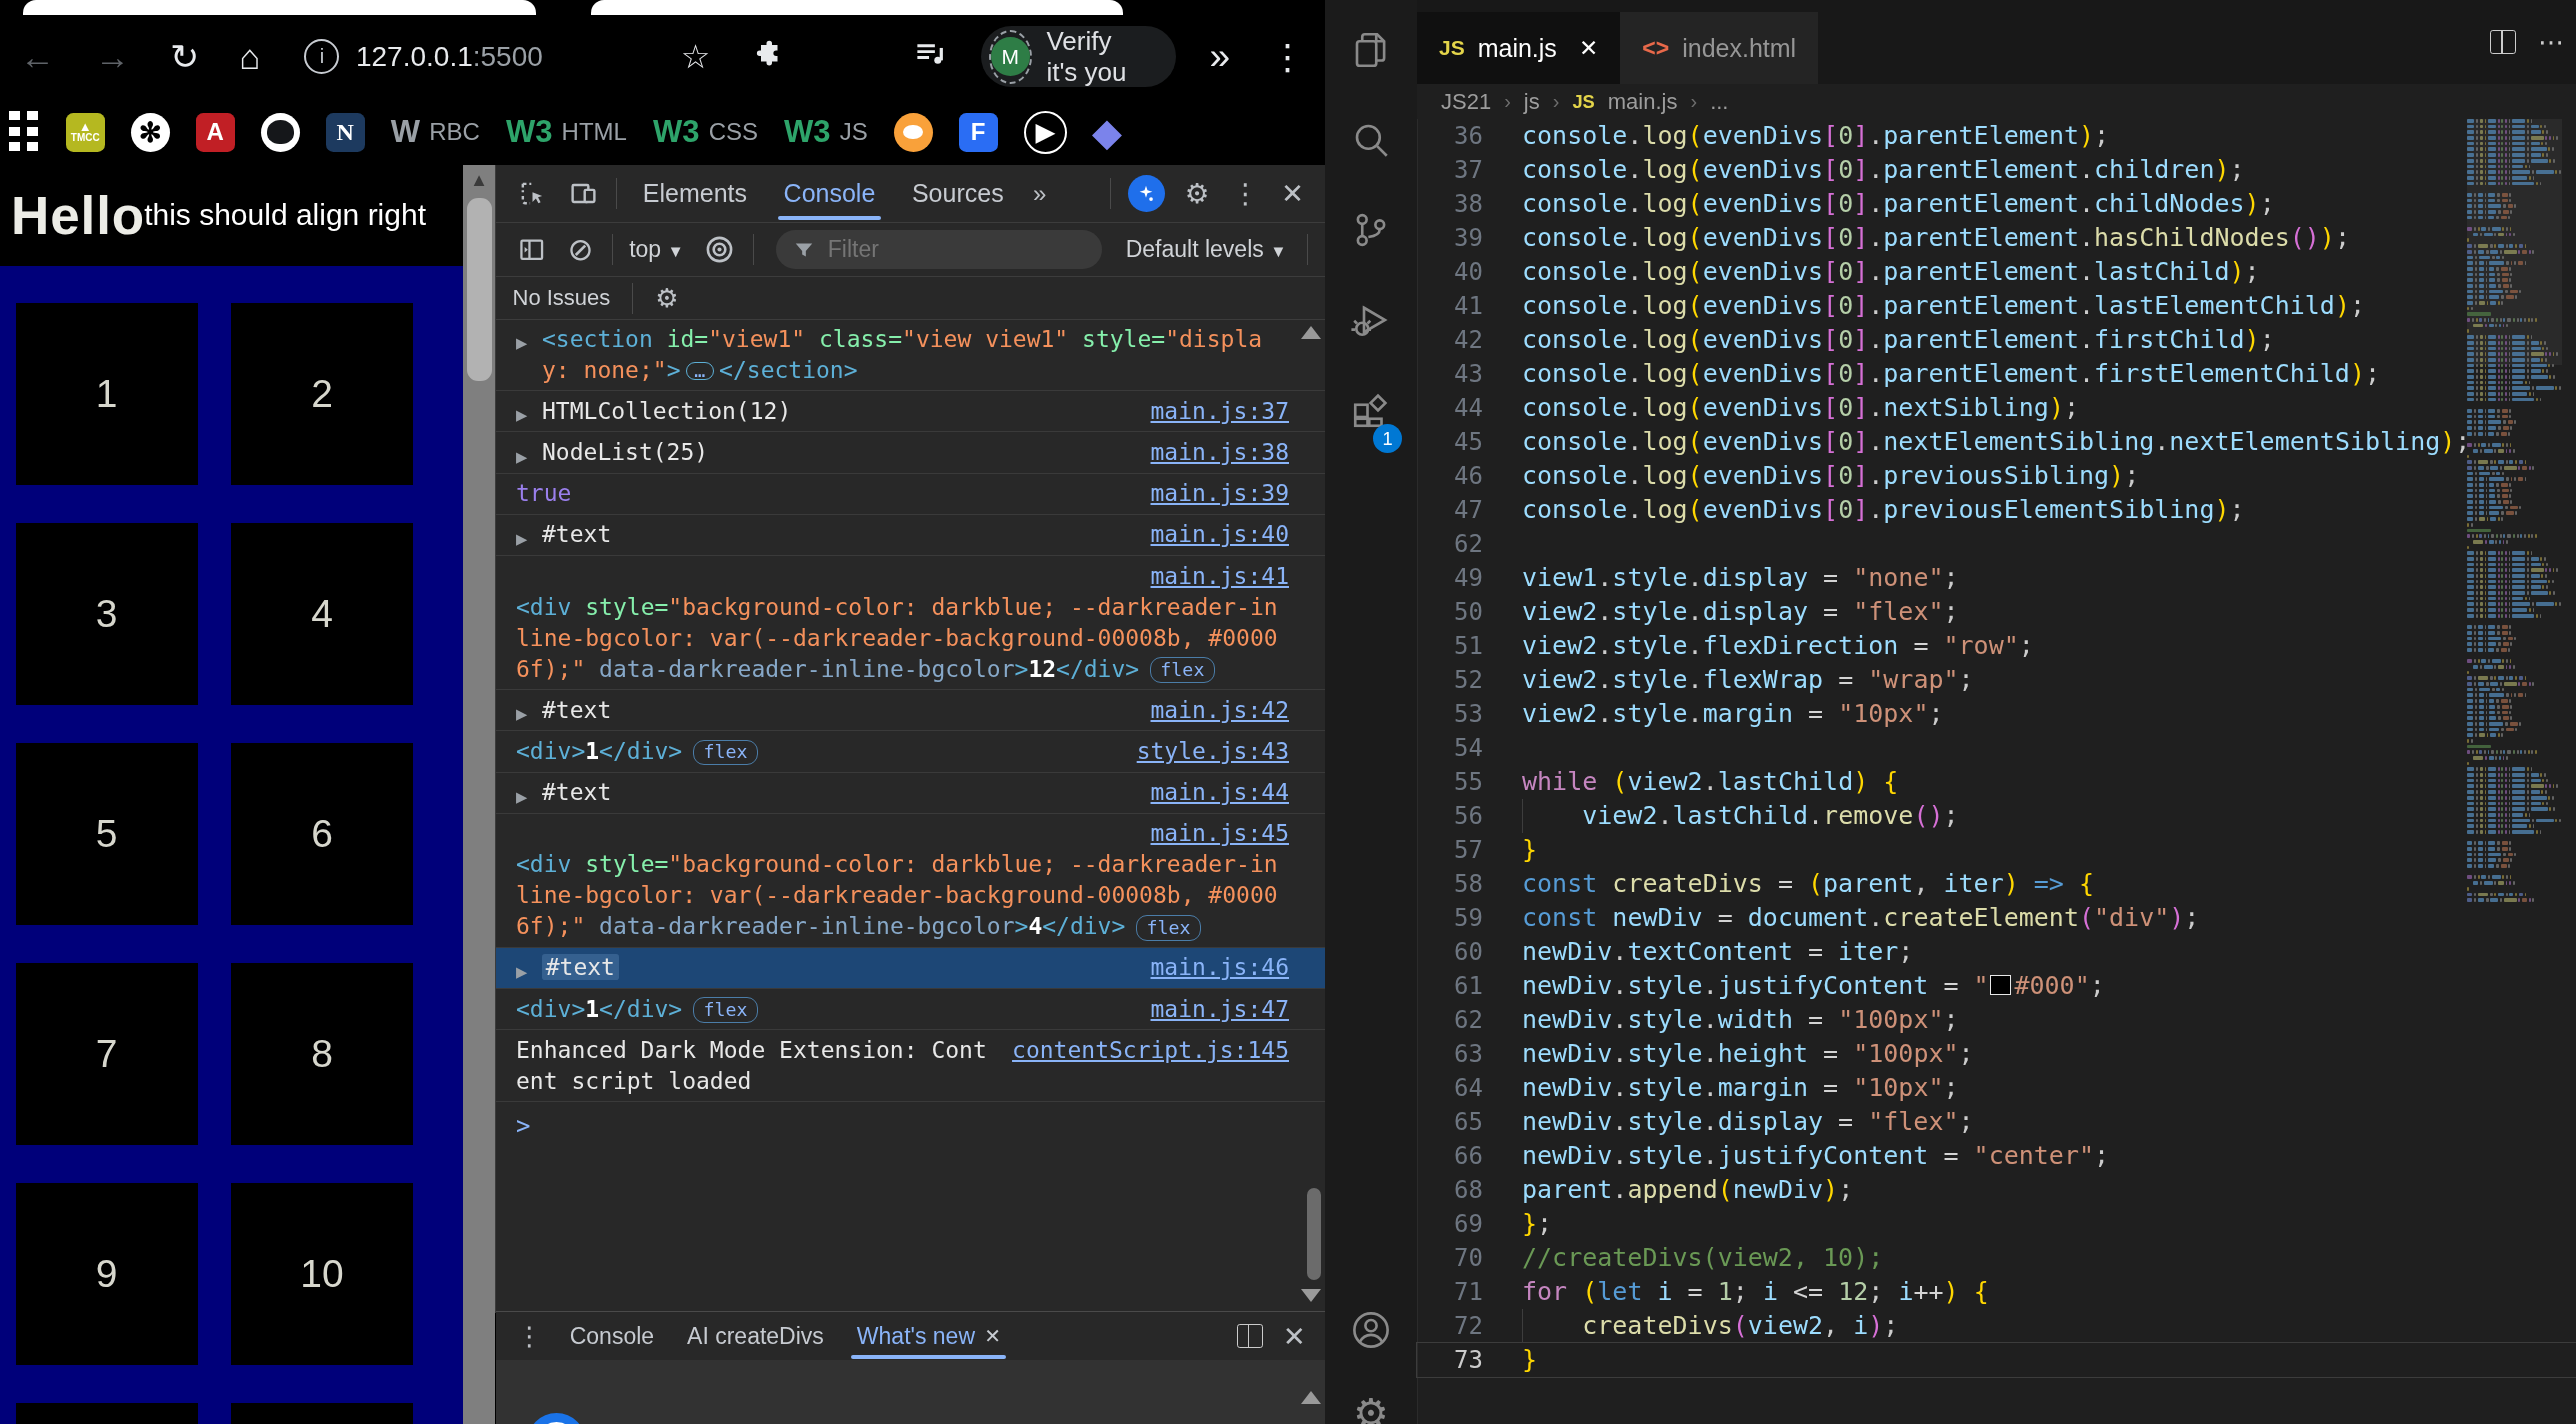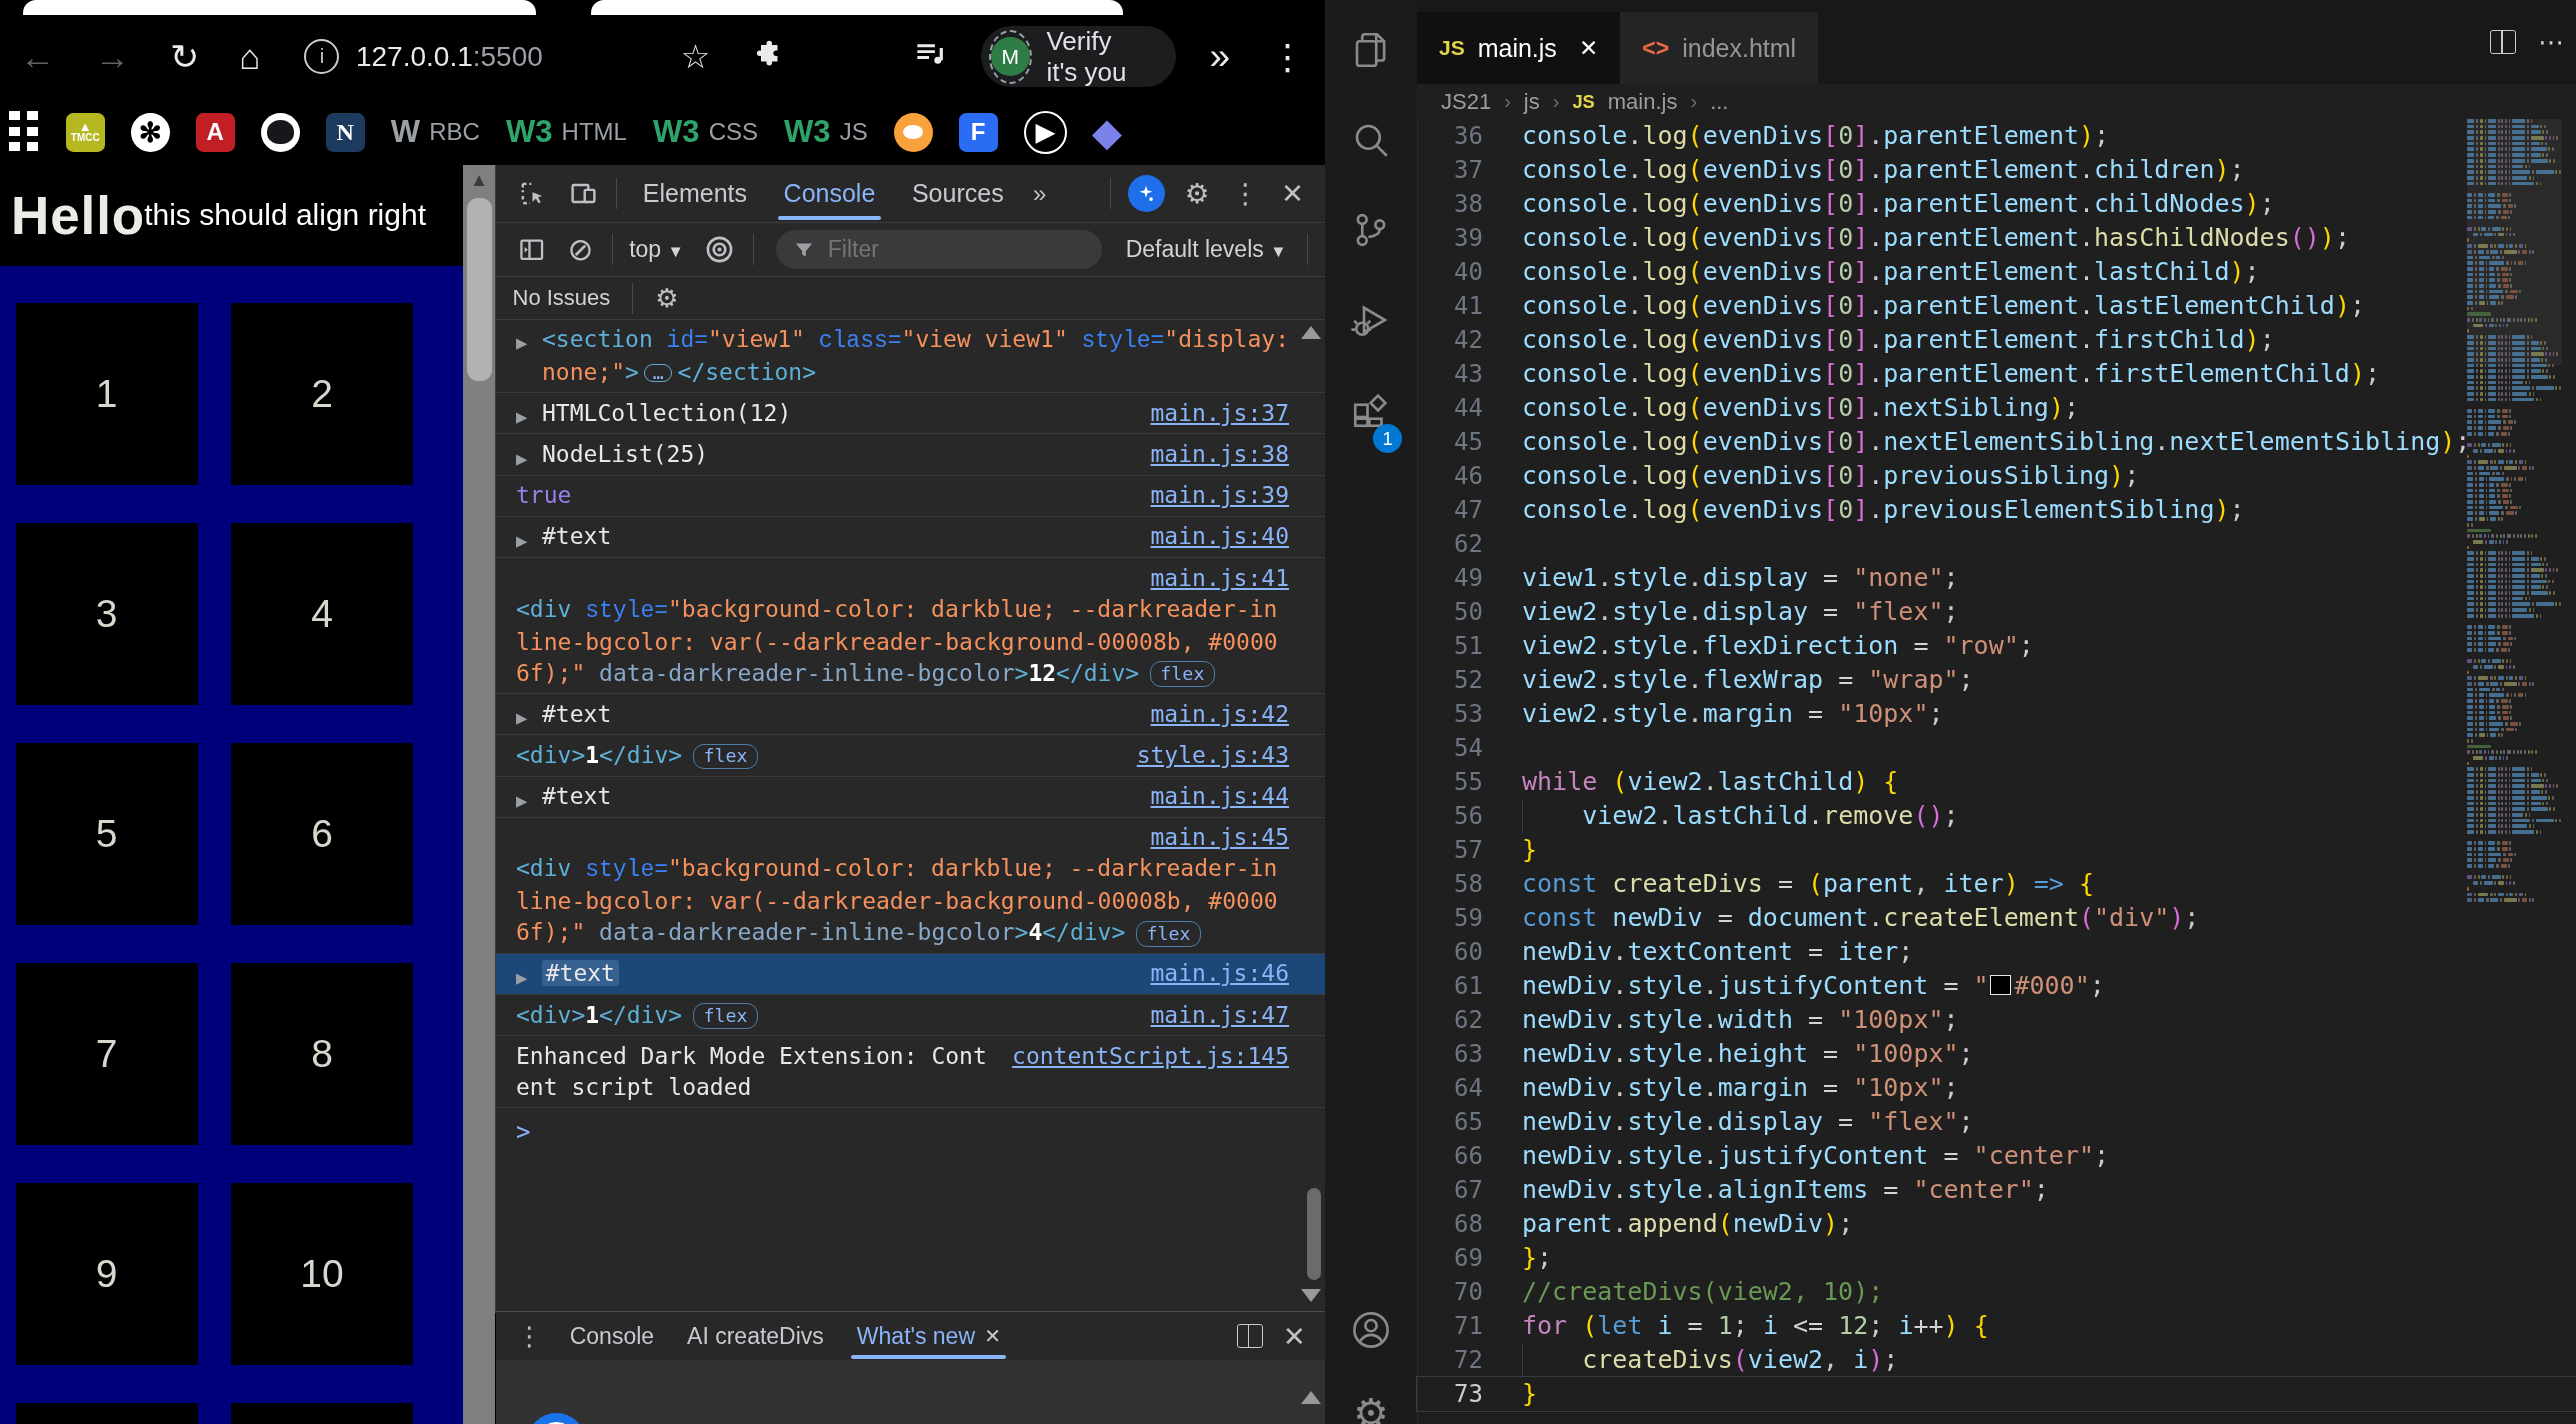--- a/index.html
+++ b/index.html
@@ -58,21 +58,21 @@
   #dt-issues{height:42px;padding:0 16.5px;font-size:22px;color:#d0d3d7;gap:14.7px;}
   
   #dt-console{position:absolute;left:0;top:154px;width:830px;height:992px;overflow:hidden;font-size:23px;}
   .c-entry{position:relative;border-bottom:0.9px solid #3a3a3a;padding:4.6px 37px 4.6px 20px;line-height:31px;}
   .c-entry.arrowed{padding-left:46px;}
   .c-entry .arrow{position:absolute;left:20px;top:9.2px;font-size:14.7px;color:#9aa0a6;}
   .c-flex{display:flex;align-items:flex-start;gap:13px;}
   .c-content{flex:1;min-width:0;word-break:break-all;font-family:"DejaVu Sans Mono",monospace;color:#e8e8e8;}
   .c-link{font-family:"DejaVu Sans Mono",monospace;color:#8ab4f8;text-decoration:underline;white-space:nowrap;margin-left:auto;}
   .c-linkrow{text-align:right;}
-  .ck-tag{color:#5db0d7;} .ck-attr{color:#3b82f6;font-family:Liberation Mono, monospace;} .ck-val{color:#f5915c;}
+  .ck-tag{color:#5db0d7;} .ck-attr{color:#86efac;} .ck-val{color:#f5915c;}
   .ck-dattr{color:#87a8c8;} .ck-txt{color:#fff;font-weight:bold;}
   .ck-bool{color:#9a7fec;}
   .ck-ell{display:inline-block;border:1.8px solid #5db0d7;border-radius:13px;color:#8ab4f8;line-height:16.5px;padding:0 7.3px;font-size:18.3px;margin:0 5.5px;vertical-align:middle;}
   .flex-badge{display:inline-block;border:1.8px solid #4b7da8;border-radius:11px;color:#8ab4f8;font-size:18.3px;line-height:22px;padding:0.9px 9.2px;margin-left:11px;vertical-align:middle;font-family:"DejaVu Sans Mono",monospace;}
   .c-entry.selected{background:#1d4776;}
   .c-entry.selected .seltok{background:#35608f;border-radius:2.8px;padding:0 3.7px;}
   #c-prompt{padding:9.2px 0 0 20px;color:#8ab4f8;font-size:24px;font-family:"DejaVu Sans Mono",monospace;}
   #dt-scroll-up,#dt-scroll-down{position:absolute;right:5.5px;width:0;height:0;border-left:10px solid transparent;border-right:10px solid transparent;}
   #dt-scroll-up{top:7.3px;border-bottom:13px solid #9a9a9a;}
   #dt-scroll-down{bottom:9.2px;border-top:13px solid #9a9a9a;}
@@ -544,21 +544,20 @@
             <div class="code-line"><span class="lnum">57</span><span class="tk-p1">}</span></div>
             <div class="code-line"><span class="lnum">58</span><span class="tk-kw1">const</span><span class="tk-d"> </span><span class="tk-fn">createDivs</span><span class="tk-op"> = </span><span class="tk-p1">(</span><span class="tk-v">parent</span><span class="tk-d">, </span><span class="tk-v">iter</span><span class="tk-p1">)</span><span class="tk-kw1"> =&gt; </span><span class="tk-p1">{</span></div>
             <div class="code-line"><span class="lnum">59</span><span class="tk-kw1">const</span><span class="tk-d"> </span><span class="tk-v">newDiv</span><span class="tk-op"> = </span><span class="tk-v">document</span><span class="tk-d">.</span><span class="tk-fn">createElement</span><span class="tk-p2">(</span><span class="tk-str">"div"</span><span class="tk-p2">)</span><span class="tk-d">;</span></div>
             <div class="code-line"><span class="lnum">60</span><span class="tk-v">newDiv</span><span class="tk-d">.</span><span class="tk-v">textContent</span><span class="tk-op"> = </span><span class="tk-v">iter</span><span class="tk-d">;</span></div>
             <div class="code-line"><span class="lnum">61</span><span class="tk-v">newDiv</span><span class="tk-d">.</span><span class="tk-v">style</span><span class="tk-d">.</span><span class="tk-v">justifyContent</span><span class="tk-op"> = </span><span class="tk-str">"</span><span class="tk-sw"></span><span class="tk-str">#000"</span><span class="tk-d">;</span></div>
             <div class="code-line"><span class="lnum">62</span><span class="tk-v">newDiv</span><span class="tk-d">.</span><span class="tk-v">style</span><span class="tk-d">.</span><span class="tk-v">width</span><span class="tk-op"> = </span><span class="tk-str">"100px"</span><span class="tk-d">;</span></div>
             <div class="code-line"><span class="lnum">63</span><span class="tk-v">newDiv</span><span class="tk-d">.</span><span class="tk-v">style</span><span class="tk-d">.</span><span class="tk-v">height</span><span class="tk-op"> = </span><span class="tk-str">"100px"</span><span class="tk-d">;</span></div>
             <div class="code-line"><span class="lnum">64</span><span class="tk-v">newDiv</span><span class="tk-d">.</span><span class="tk-v">style</span><span class="tk-d">.</span><span class="tk-v">margin</span><span class="tk-op"> = </span><span class="tk-str">"10px"</span><span class="tk-d">;</span></div>
             <div class="code-line"><span class="lnum">65</span><span class="tk-v">newDiv</span><span class="tk-d">.</span><span class="tk-v">style</span><span class="tk-d">.</span><span class="tk-v">display</span><span class="tk-op"> = </span><span class="tk-str">"flex"</span><span class="tk-d">;</span></div>
             <div class="code-line"><span class="lnum">66</span><span class="tk-v">newDiv</span><span class="tk-d">.</span><span class="tk-v">style</span><span class="tk-d">.</span><span class="tk-v">justifyContent</span><span class="tk-op"> = </span><span class="tk-str">"center"</span><span class="tk-d">;</span></div>
-            <div class="code-line"><span class="lnum">67</span><span class="tk-v">newDiv</span><span class="tk-d">.</span><span class="tk-v">style</span><span class="tk-d">.</span><span class="tk-v">alignItems</span><span class="tk-op"> = </span><span class="tk-str">"center"</span><span class="tk-d">;</span></div>
             <div class="code-line"><span class="lnum">68</span><span class="tk-v">parent</span><span class="tk-d">.</span><span class="tk-fn">append</span><span class="tk-p1">(</span><span class="tk-v">newDiv</span><span class="tk-p1">)</span><span class="tk-d">;</span></div>
             <div class="code-line"><span class="lnum">69</span><span class="tk-p1">}</span><span class="tk-d">;</span></div>
             <div class="code-line"><span class="lnum">70</span><span class="tk-cmt">//createDivs(view2, 10);</span></div>
             <div class="code-line"><span class="lnum">71</span><span class="tk-kw2">for</span><span class="tk-d"> </span><span class="tk-p1">(</span><span class="tk-kw1">let</span><span class="tk-d"> </span><span class="tk-v">i</span><span class="tk-op"> = </span><span class="tk-num">1</span><span class="tk-d">; </span><span class="tk-v">i</span><span class="tk-op"> &lt;= </span><span class="tk-num">12</span><span class="tk-d">; </span><span class="tk-v">i</span><span class="tk-op">++</span><span class="tk-p1">)</span><span class="tk-d"> </span><span class="tk-p1">{</span></div>
             <div class="code-line"><span class="lnum">72</span><span class="iguide"></span><span>    </span><span class="tk-fn">createDivs</span><span class="tk-p2">(</span><span class="tk-v">view2</span><span class="tk-d">, </span><span class="tk-v">i</span><span class="tk-p2">)</span><span class="tk-d">;</span></div>
             <div class="code-line current"><span class="lnum">73</span><span class="tk-p1">}</span></div>
           </div>
         <div id="minimap">
             <div id="mm-slider"></div>
             <div class="mrow">

